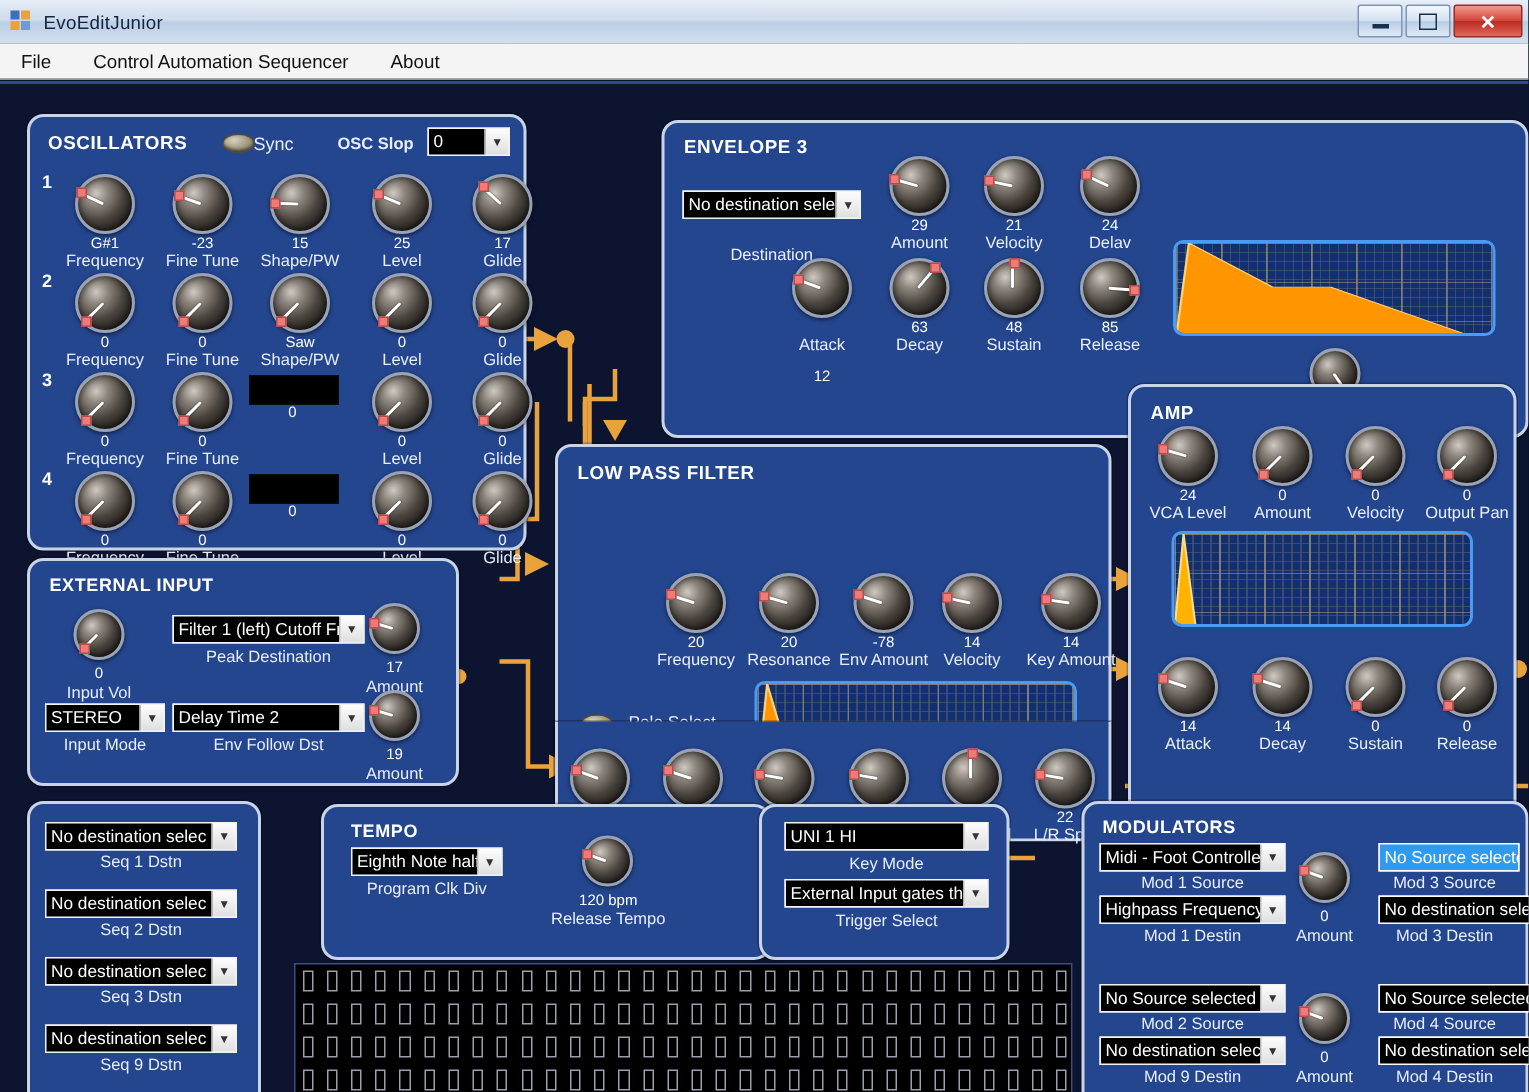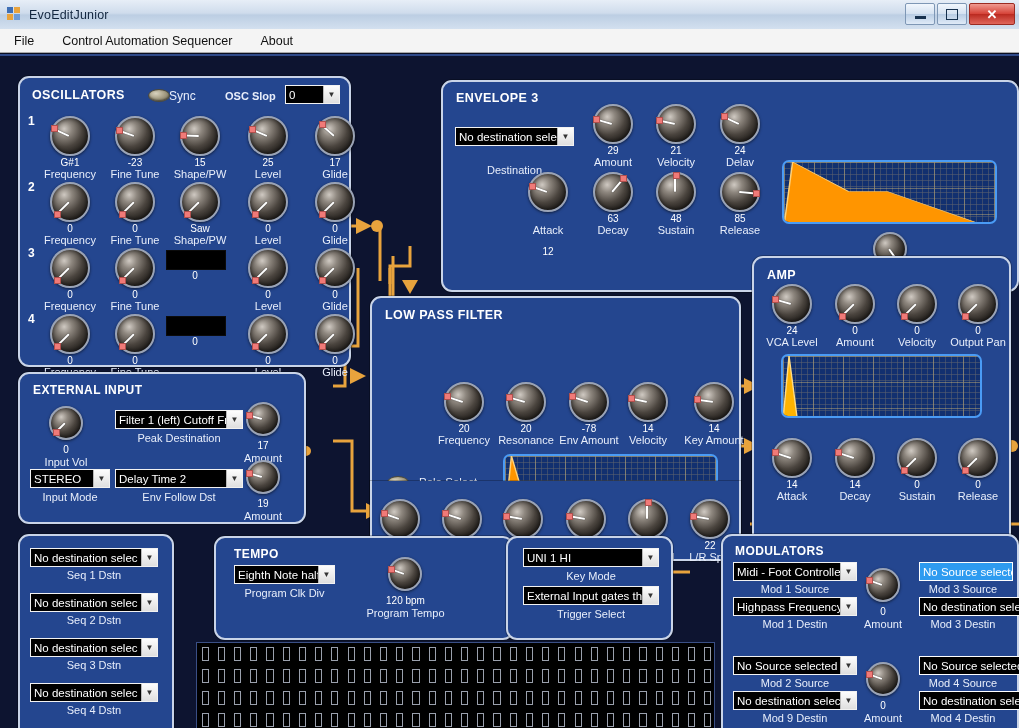--- a/index.html
+++ b/index.html
@@ -690,38 +690,38 @@
           <div class="lbl" style="left: 10px; top: 78px; width: 128px;">Seq 2 Dstn</div>
           <div class="combo" style="left: 10px; top: 102px; width: 128px;">
             <div class="txt">No destination selec</div>
             <div class="arr">▼</div>
           </div>
           <div class="lbl" style="left: 10px; top: 123px; width: 128px;">Seq 3 Dstn</div>
           <div class="combo" style="left: 10px; top: 147px; width: 128px;">
             <div class="txt">No destination selec</div>
             <div class="arr">▼</div>
           </div>
-          <div class="lbl" style="left: 10px; top: 168px; width: 128px;">Seq 4 Dstn</div>
+          <div class="lbl" style="left: 10px; top: 168px; width: 128px;">Seq 9 Dstn</div>
         </div>
     </div>
 
     <div class="panel" style="left:214px;top:480px;width:300px;height:104px;">
       <div class="panel-title" style="left:18px;top:9px;font-size:12px;">TEMPO</div>
       <div class="combo" style="left:18px;top:27px;width:101px;">
         <div class="txt">Eighth Note half</div>
         <div class="arr">▼</div>
       </div>
       <div class="lbl" style="left:18px;top:49px;width:101px;">Program Clk Div</div>
       <div class="knob sm" style="left:172px;top:19px;">
         <div class="body"></div>
           <div class="ptr" style="transform: rotate(200deg);"></div>
           <div class="cap" style="left: 0.344303px; top: 8.71172px;"></div>
       </div>
       <div class="val" style="left:132px;top:57px;width:115px;">120 bpm</div>
-      <div class="lbl" style="left:132px;top:69px;width:115px;">Program Tempo</div>
+      <div class="lbl" style="left:132px;top:69px;width:115px;">Release Tempo</div>
     </div>
 
     <div class="panel" style="left:506px;top:480px;width:167px;height:104px;">
       <div class="combo" style="left:15px;top:10px;width:136px;">
         <div class="txt">UNI 1 HI</div>
         <div class="arr">▼</div>
       </div>
       <div class="lbl" style="left:15px;top:32px;width:136px;">Key Mode</div>
       <div class="combo" style="left:15px;top:48px;width:136px;">
         <div class="txt">External Input gates the</div>

